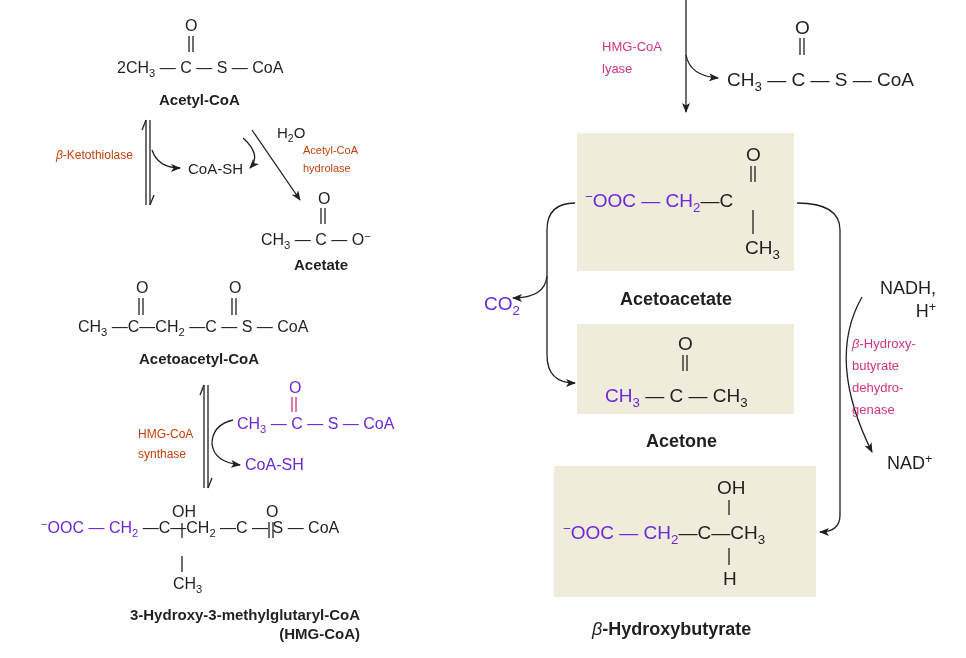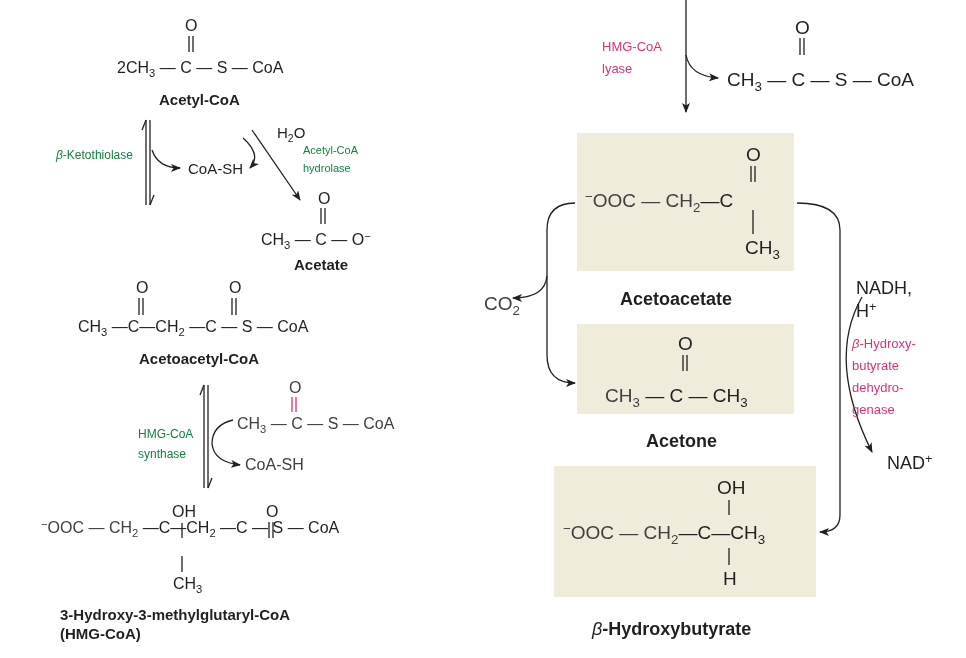--- a/index.html
+++ b/index.html
@@ -1,30 +1,30 @@
 <!DOCTYPE html>
 <html><head>
 <meta charset="utf-8">
 <style>
   html, body { margin:0; padding:0; background:#ffffff; }
   body { width:966px; height:658px; position:relative; overflow:hidden;
          font-family:"Liberation Sans", sans-serif; color:#231f20; }
   .abs { position:absolute; white-space:nowrap; }
   .chem { font-size:16px; line-height:16px; }
   .big  { font-size:19px; line-height:19px; }
-  .pink { color:#404040; }
+  .pink { color:#6d28d9; }
   .lbl  { font-size:15px; font-weight:bold; }
   .lbl-big { font-size:18px; font-weight:bold; }
-  .enz  { font-size:12px; line-height:18px; color:#15803d; }
+  .enz  { font-size:12px; line-height:18px; color:#c2410c; }
   .enz-big { font-size:14px; line-height:22px; color:#d2347f; }
   sub { font-size:0.7em; vertical-align:-0.35em; line-height:0; }
   sup { font-size:0.7em; vertical-align:0.45em; line-height:0; }
   .box { position:absolute; background:#f0ecdb; }
   svg#lines { position:absolute; left:0; top:0; }
-  .center { text-align:left; }
+  .center { text-align:right; }
 </style>
 </head>
 <body>
 
 <div class="box" style="left:577px;top:133px;width:217px;height:138px;"></div>
 <div class="box" style="left:577px;top:324px;width:217px;height:90px;"></div>
 <div class="box" style="left:554px;top:466px;width:262px;height:131px;"></div>
 
 <svg id="lines" width="966" height="658">
   <defs>

